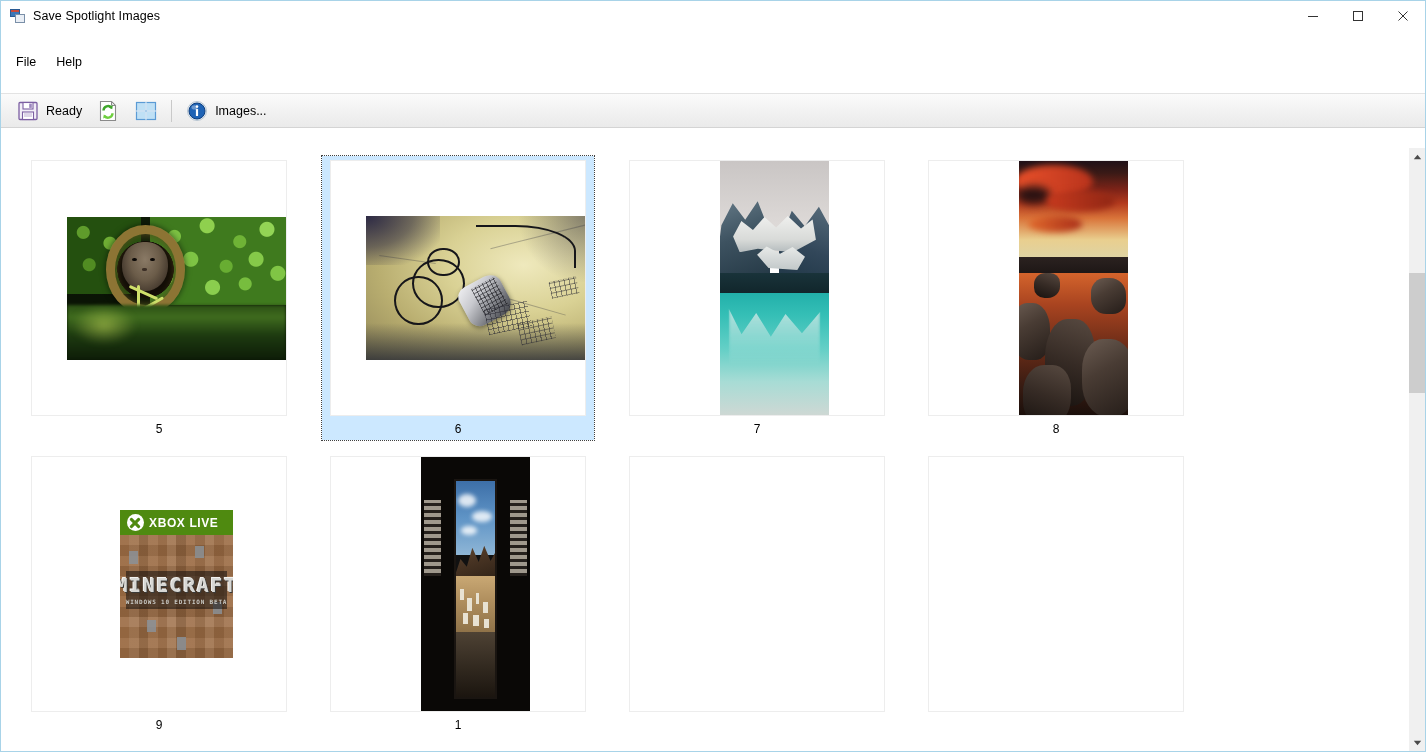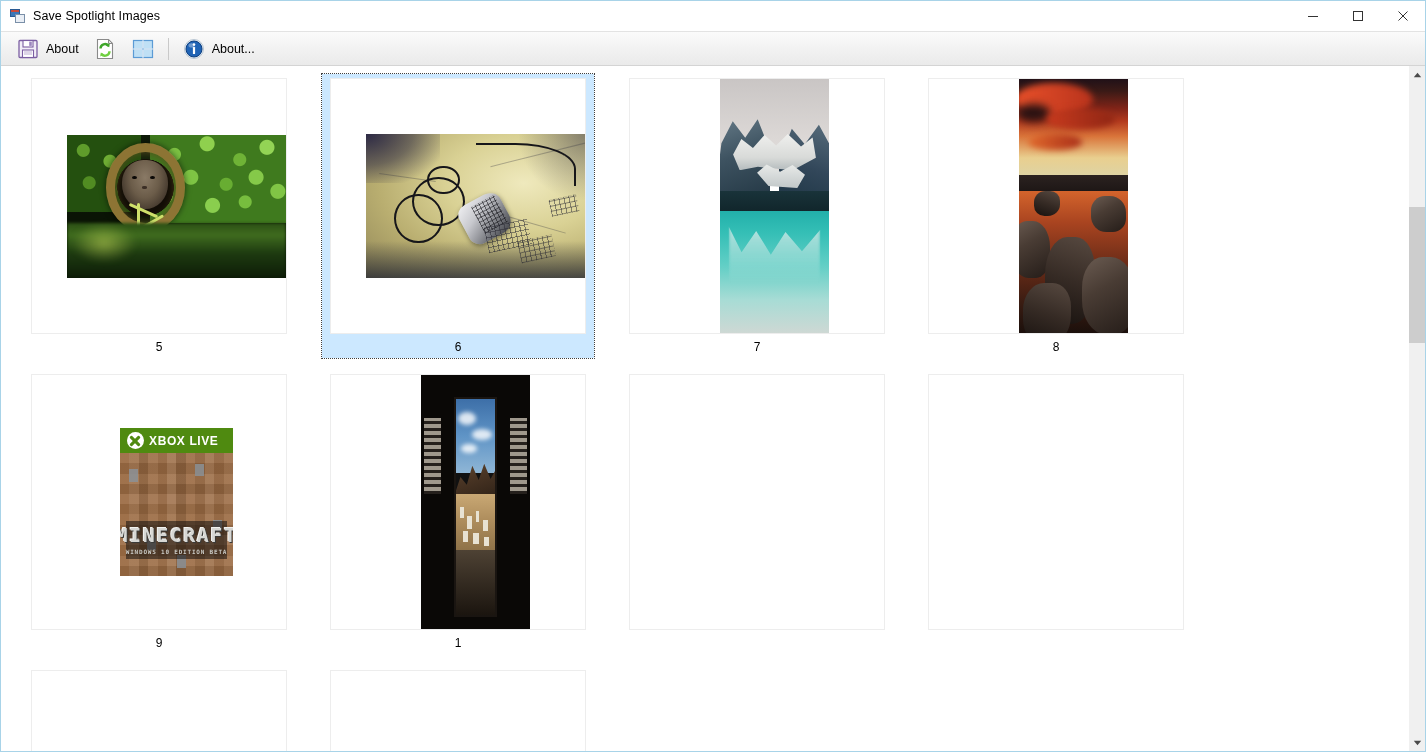--- a/index.html
+++ b/index.html
@@ -8,20 +8,21 @@
     font-family: "Liberation Sans", sans-serif;
     background: #ffffff;
     overflow: hidden;
   }
   .window {
     width: 1426px; height: 752px;
     border: 1px solid #a8d3e8;
     background: #ffffff;
     display: flex; flex-direction: column;
     position: relative;
+    gap: 20px;
   }
 
   
   .titlebar {
     height: 30px; min-height: 30px;
     background: #ffffff;
     display: flex; align-items: center;
     position: relative;
   }
   .title-left { display: flex; align-items: center; padding-left: 9px; gap: 7px; }
@@ -308,21 +309,21 @@
   .mc .xball::after { transform: translate(-50%,-50%) rotate(-45deg); }
   .mc .xtext { color:#fff; font-size:12px; font-weight:bold; letter-spacing:.6px; white-space:nowrap; }
   .mc .dirt { position:absolute; left:0; right:0; top:17%; bottom:0;
       background-color:#9b6b43;
       background-image:
         linear-gradient(90deg, rgba(0,0,0,0) 0 8.33%, rgba(255,255,255,.07) 8.33% 16.6%, rgba(0,0,0,.09) 16.6% 25%, rgba(255,255,255,.05) 25% 33.3%, rgba(0,0,0,.05) 33.3% 41.6%, rgba(255,255,255,.09) 41.6% 50%, rgba(0,0,0,.11) 50% 58.3%, rgba(255,255,255,.04) 58.3% 66.6%, rgba(0,0,0,.07) 66.6% 75%, rgba(255,255,255,.08) 75% 83.3%, rgba(0,0,0,.06) 83.3% 91.6%, rgba(255,255,255,.05) 91.6% 100%),
         linear-gradient(0deg, rgba(0,0,0,.08) 0 8.33%, rgba(255,255,255,.06) 8.33% 16.6%, rgba(0,0,0,.05) 16.6% 25%, rgba(255,255,255,.09) 25% 33.3%, rgba(0,0,0,.1) 33.3% 41.6%, rgba(255,255,255,.04) 41.6% 50%, rgba(0,0,0,.06) 50% 58.3%, rgba(255,255,255,.07) 58.3% 66.6%, rgba(0,0,0,.09) 66.6% 75%, rgba(255,255,255,.05) 75% 83.3%, rgba(0,0,0,.07) 83.3% 91.6%, rgba(255,255,255,.06) 91.6% 100%); }
   .mc .grayblk { position:absolute; background:#8b9096; opacity:.85; }
   .mc .logo { position:absolute; left:5%; right:5%; top:41%; height:26%;
       display:flex; flex-direction:column; align-items:center; justify-content:center;
-      background: rgba(20,16,14,.55); margin-top: 32px; }
+      background: rgba(20,16,14,.55); }
   .mc .logo-main {
       font-family:"DejaVu Sans Mono", monospace;
       font-size:20px; font-weight:bold; letter-spacing:1.5px;
       color:#d7d7d4; text-shadow: 1px 1px 0 #3a3a38, -1px -1px 0 #f2f2f0;
       white-space:nowrap; line-height:1; }
   .mc .logo-sub {
       font-family:"DejaVu Sans Mono", monospace;
       font-size:6px; font-weight:bold; letter-spacing:.8px;
       color:#c9c9c4; white-space:nowrap; margin-top:3px; }
 
@@ -399,33 +400,37 @@
       </div>
       <div class="winbtn">
         <svg width="12" height="12" viewBox="0 0 12 12">
           <line x1="1.5" y1="1.5" x2="10.5" y2="10.5" stroke="#333" stroke-width="1"></line>
           <line x1="10.5" y1="1.5" x2="1.5" y2="10.5" stroke="#333" stroke-width="1"></line>
         </svg>
       </div>
     </div>
   </div>
 
+  <div class="menubar">
+    <div class="menuitem">File</div>
+    <div class="menuitem">Help</div>
+  </div>
 
   <div class="toolbar">
 
     <div class="tb-btn">
       <svg class="ico" viewBox="0 0 24 24">
         <rect x="3" y="3.5" width="18" height="17" rx="1" fill="#f2eef7" stroke="#7c5fa3" stroke-width="1.3"></rect>
         <rect x="7" y="3.5" width="10" height="6.5" fill="#ffffff" stroke="#7c5fa3" stroke-width="1.1"></rect>
         <rect x="13.2" y="4.6" width="2.6" height="4.3" fill="#9b85bd"></rect>
         <rect x="6.5" y="13" width="11" height="7.5" fill="#ffffff" stroke="#7c5fa3" stroke-width="1.1"></rect>
         <line x1="8" y1="15" x2="16" y2="15" stroke="#b3a2cb" stroke-width="0.9"></line>
         <line x1="8" y1="17" x2="16" y2="17" stroke="#b3a2cb" stroke-width="0.9"></line>
       </svg>
-      <span class="tb-label">About</span>
+      <span class="tb-label">Ready</span>
     </div>
 
     <div class="tb-btn">
       <svg class="ico" viewBox="0 0 24 24">
         <path d="M4.5 2.5h11l4 4v15h-15z" fill="#ffffff" stroke="#8a8a8a" stroke-width="1.1"></path>
         <path d="M15.5 2.5v4h4z" fill="#e4e4e4" stroke="#8a8a8a" stroke-width="1"></path>
         <path d="M7.5 11.5a4.5 4.5 0 0 1 8-2.8" fill="none" stroke="#3fa62b" stroke-width="2.4"></path>
         <path d="M16.8 6.2l-0.6 4.1-3.6-1.9z" fill="#3fa62b"></path>
         <path d="M16.5 14.2a4.5 4.5 0 0 1-8 2.8" fill="none" stroke="#6fcf3f" stroke-width="2.4"></path>
         <path d="M7.2 19.6l0.6-4.1 3.6 1.9z" fill="#6fcf3f"></path>
@@ -446,21 +451,21 @@
 
     <div class="tb-btn">
       <svg class="ico" viewBox="0 0 24 24">
         <circle cx="12" cy="12" r="9.5" fill="#e9eef3" stroke="#b9c6d2" stroke-width="1"></circle>
         <circle cx="12" cy="12" r="8" fill="#1f63b5"></circle>
         <circle cx="12" cy="12" r="8" fill="none" stroke="#0d3f80" stroke-width="1"></circle>
         <ellipse cx="9.6" cy="8.4" rx="3.1" ry="2.1" fill="rgba(255,255,255,0.35)"></ellipse>
         <circle cx="12" cy="7.6" r="1.3" fill="#ffffff"></circle>
         <rect x="10.9" y="10" width="2.2" height="7" rx="0.6" fill="#ffffff"></rect>
       </svg>
-      <span class="tb-label">About...</span>
+      <span class="tb-label">Images...</span>
     </div>
   </div>
 
   <div class="content-wrap">
 
     <div class="gallery">
       <div class="grid">
 
         <div class="cell">
           <div class="thumb-box">

